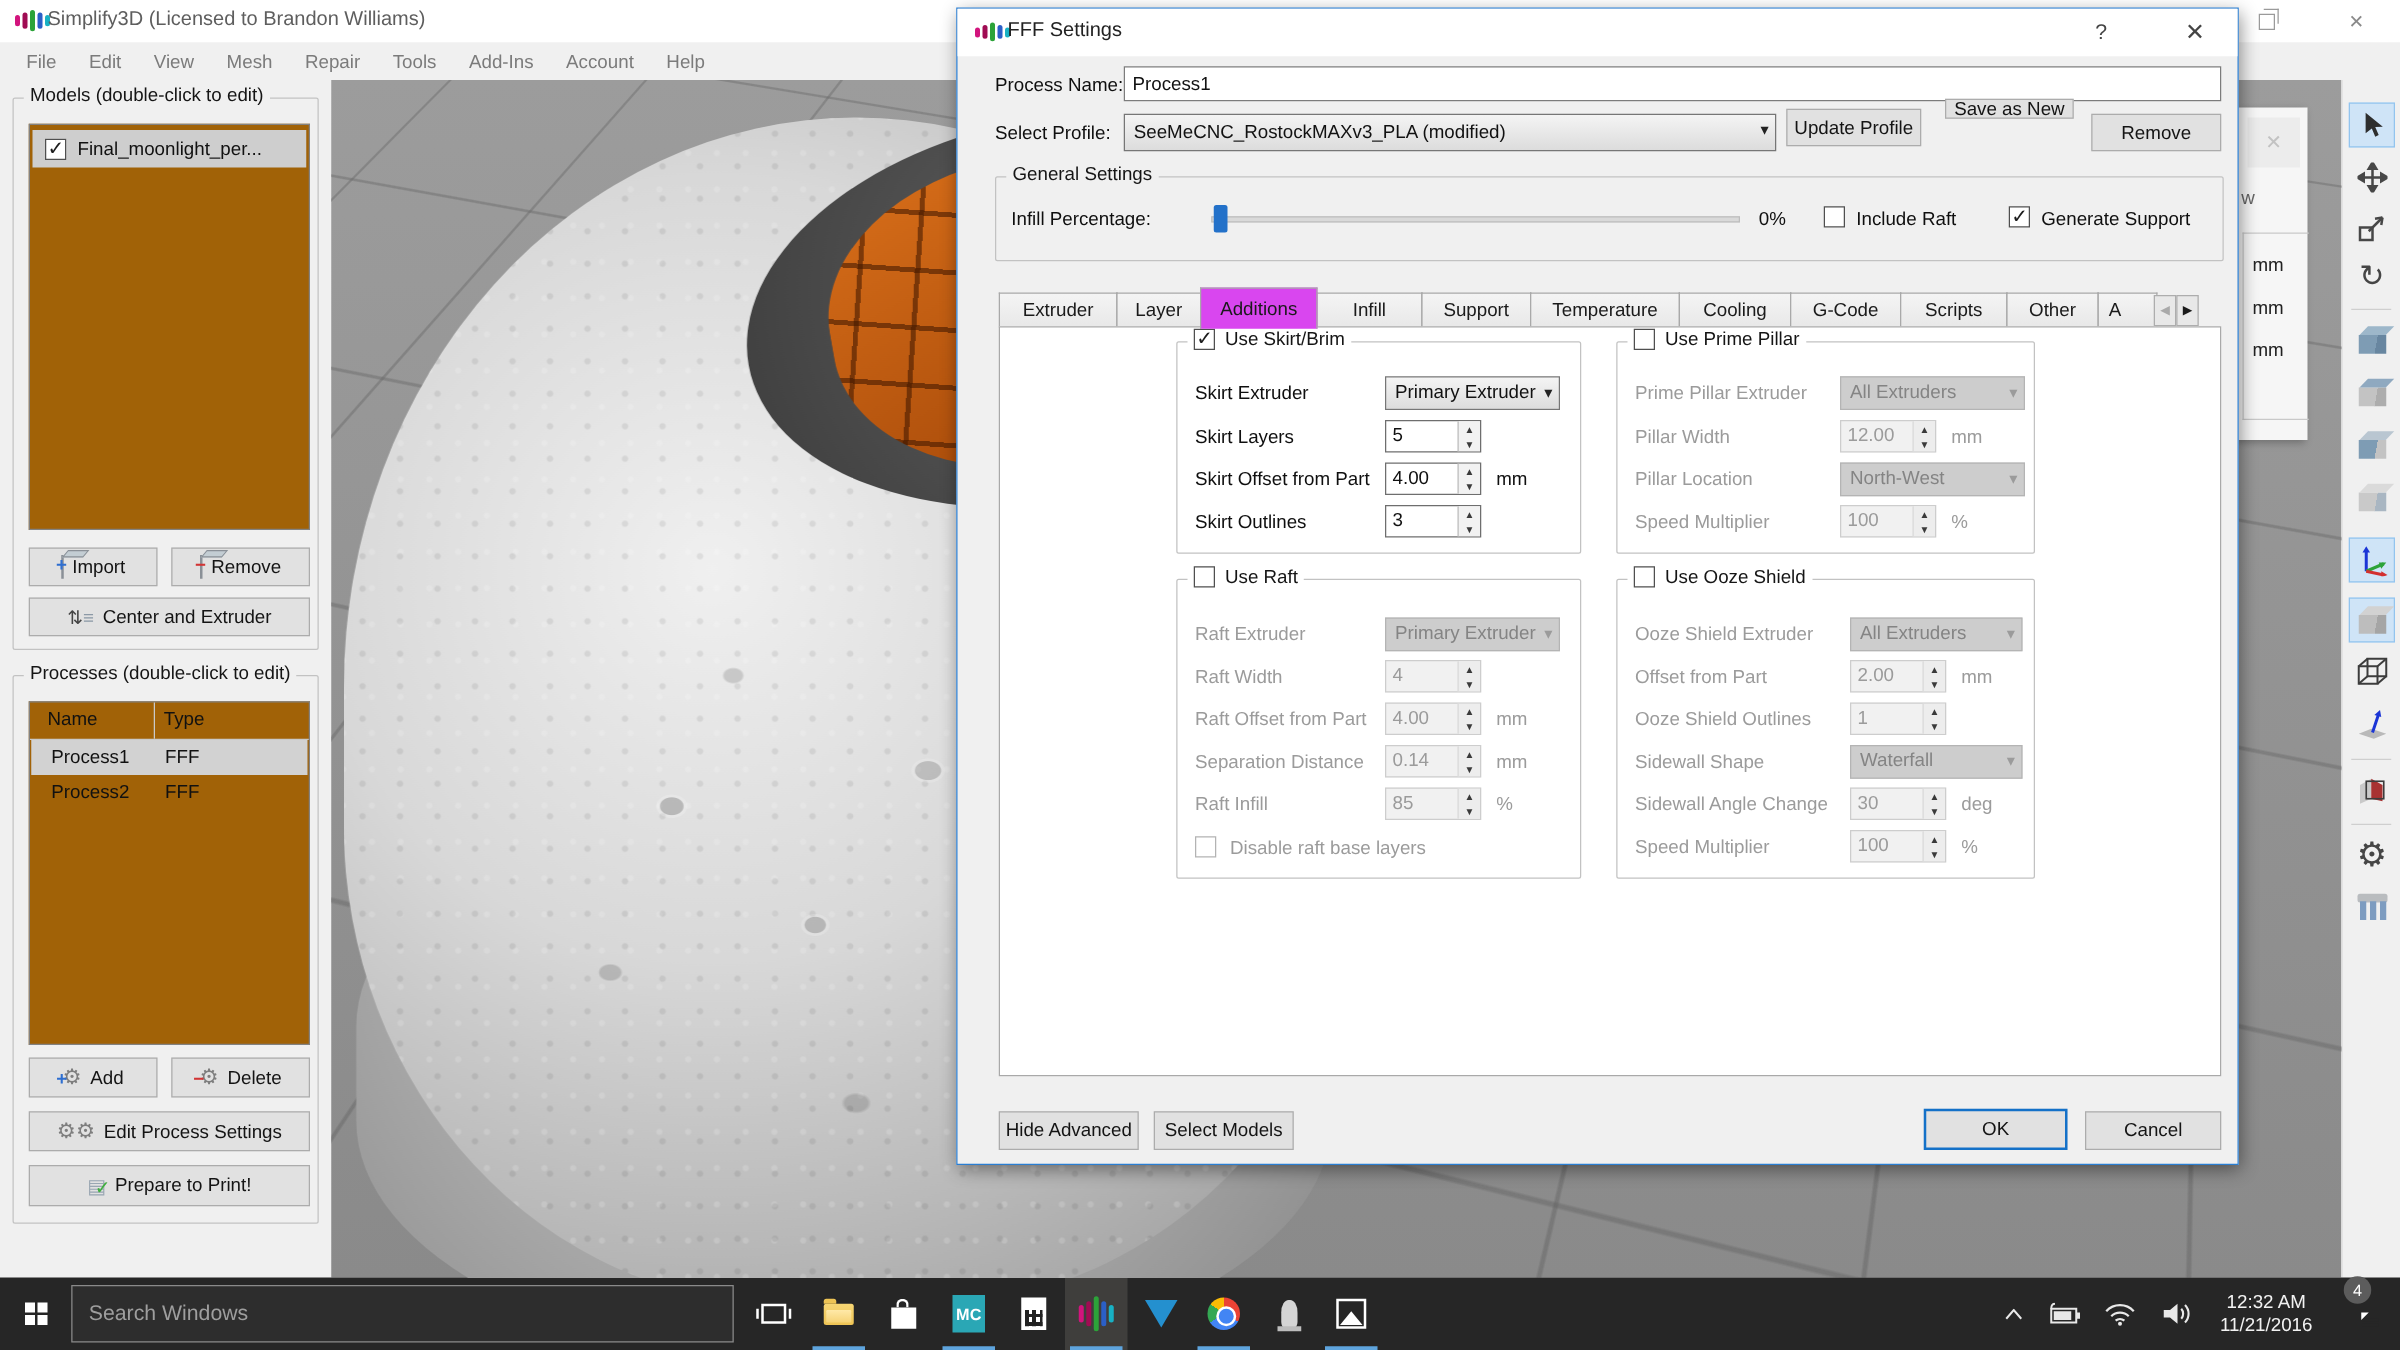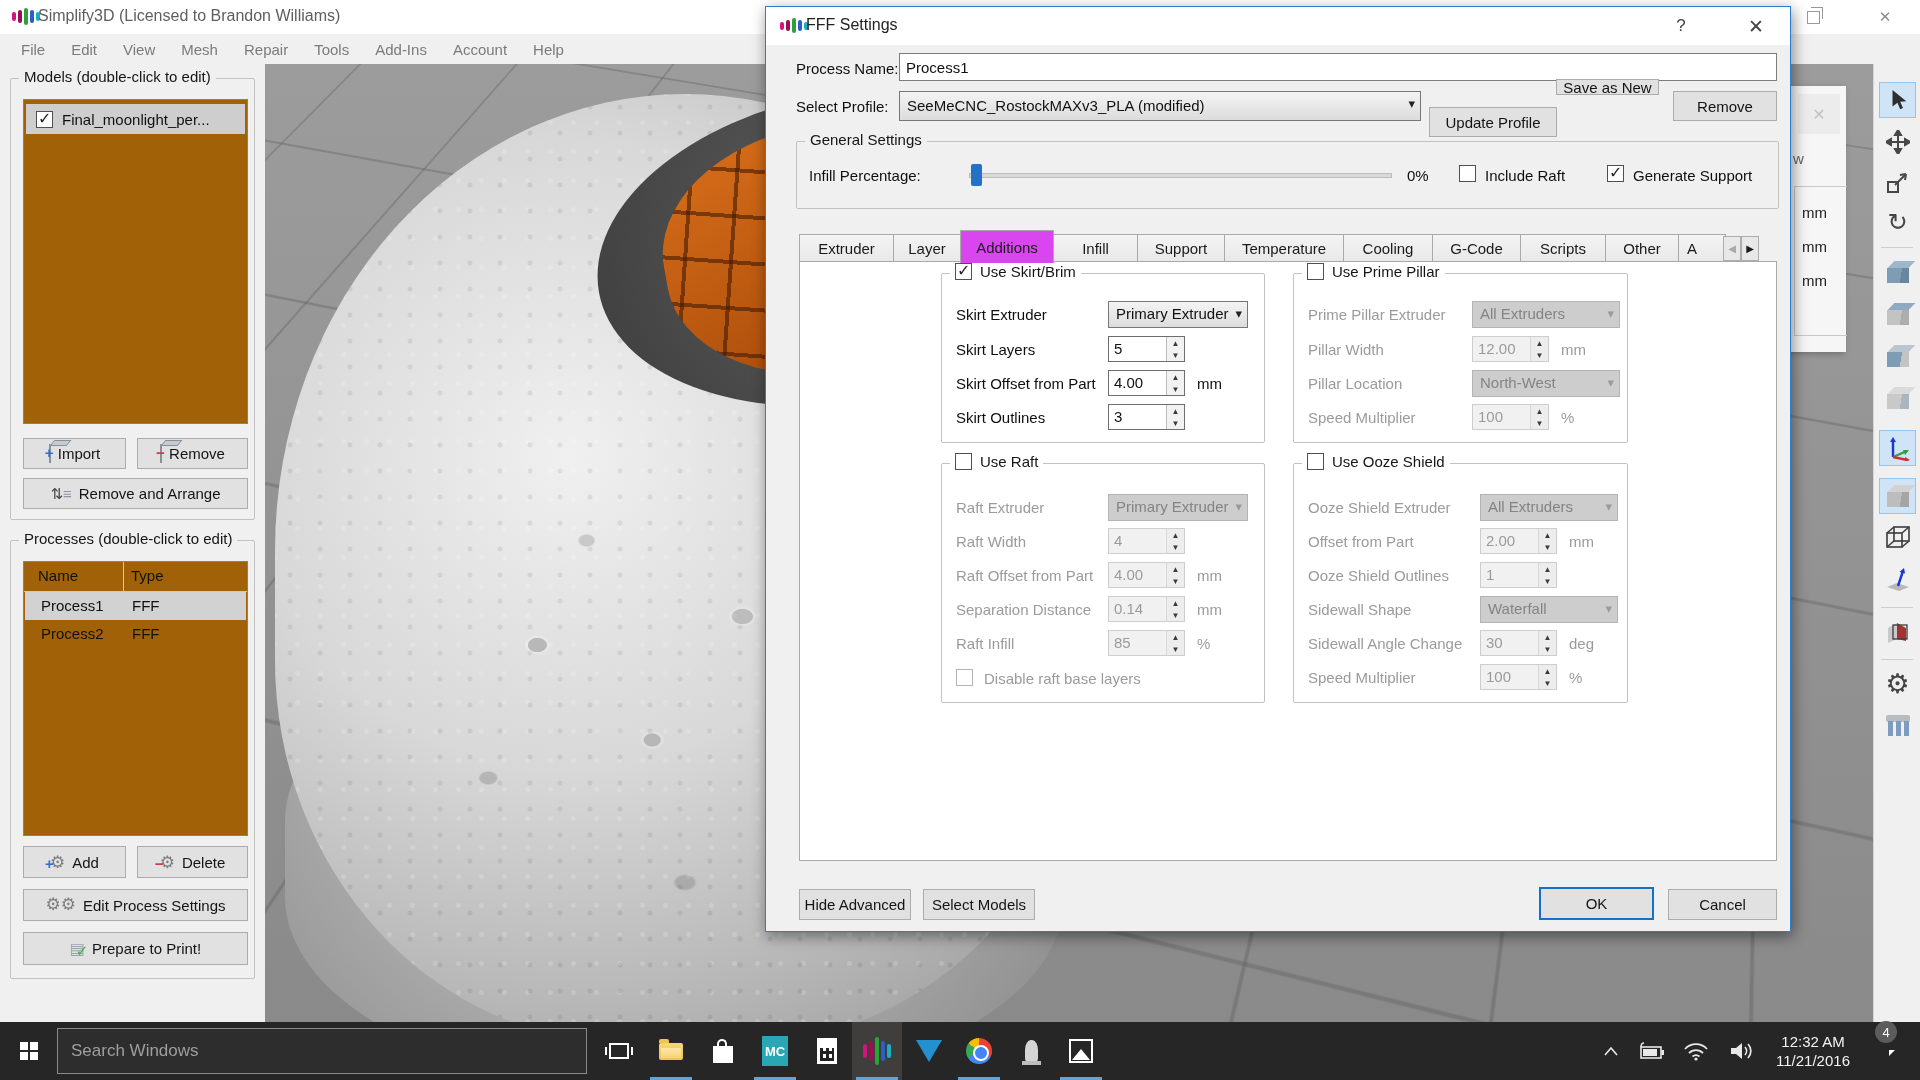--- a/index.html
+++ b/index.html
@@ -198,21 +198,21 @@
   <div class="btn" style="left:12px;top:359px;width:103px;height:31px">
     <span style="position:relative"><span class="icube"></span><span class="ovr" style="left:-4px;top:1px;color:#2f6fd0">+</span></span>
     <span>Import</span>
   </div>
   <div class="btn" style="left:126px;top:359px;width:111px;height:31px">
     <span style="position:relative"><span class="icube"></span><span class="ovr" style="left:-4px;top:1px;color:#d23535">−</span></span>
     <span>Remove</span>
   </div>
   <div class="btn" style="left:12px;top:399px;width:225px;height:31px">
     <span style="color:#444;font-size:15px">⇅<span style="color:#8b99a6">≡</span></span>
-    <span>Remove and Arrange</span>
+    <span>Center and Extruder</span>
   </div>
 </div>
 
 <div class="gbox" style="left:10px;top:540px;width:243px;height:437px">
   <span class="gleg">Processes (double-click to edit)</span>
   <div class="list" style="left:12px;top:20px;width:225px;height:275px">
     <div class="phead">
       <span class="pcol" style="left:14px">Name</span>
       <span class="pcol" style="left:107px">Type</span>
       <span style="position:absolute;left:99px;top:0;bottom:0;width:1px;background:#c9c9c9"></span>
@@ -361,21 +361,21 @@
     <span class="tx">FFF Settings</span>
     <span class="hbtn" style="left:900px">?</span>
     <span class="hbtn" style="left:975px;font-size:19px">✕</span>
   </div>
 
   <span class="dlabel" style="left:30px;top:53px">Process Name:</span>
   <input class="tinput" style="left: 133px; top: 46px; width: 878px; height: 28px;" value="Process1">
 
   <span class="dlabel" style="left:30px;top:91px">Select Profile:</span>
   <div class="combo" style="left:133px;top:84px;width:522px;height:30px;padding-top:5px"><span>SeeMeCNC_RostockMAXv3_PLA (modified)</span></div>
-  <div class="btn" style="left:663px;top:100px;width:128px;height:30px">
+  <div class="btn" style="left:663px;top:80px;width:108px;height:30px">
       <span>Update Profile</span>
     </div>
   <div class="btn" style="left:790px;top:72px;width:103px;height:16px">
       <span>Save as New</span>
     </div>
   <div class="btn" style="left:907px;top:84px;width:104px;height:30px">
       <span>Remove</span>
     </div>
 
   <div class="gbox" style="left:30px;top:134px;width:981px;height:66px">

